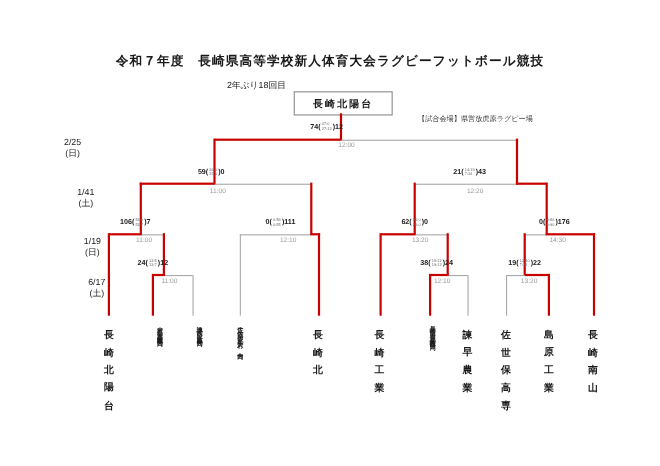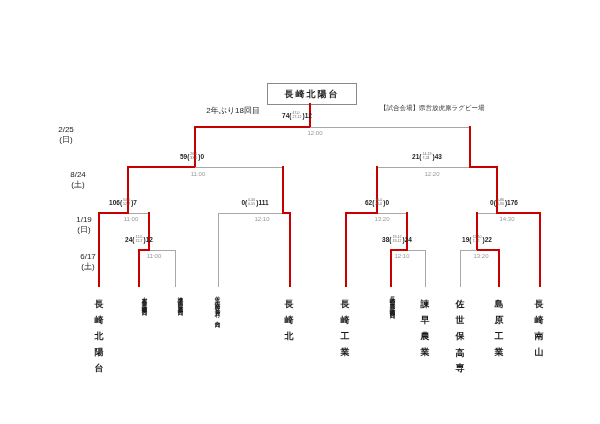--- a/index.html
+++ b/index.html
@@ -1,20 +1,20 @@
 <!DOCTYPE html>
 <html><head>
 <meta charset="utf-8">
 <style>
   html,body{margin:0;padding:0;background:#fff;}
   .stage{position:relative;width:600px;height:424px;background:#fff;overflow:hidden;
          font-family:"Liberation Sans","DejaVu Sans",sans-serif;color:#1a1a1a;}
   .title{position:absolute;left:0;top:48px;width:600px;text-align:center;
          font-size:11.5px;font-weight:bold;letter-spacing:1px;}
-  .champ-note{position:absolute;left:168px;top:105px;width:92px;text-align:right;font-size:8px;}
+  .champ-note{position:absolute;left:168px;top:72px;width:92px;text-align:right;font-size:8px;}
   .champ-box{position:absolute;left:267px;top:83px;width:88px;height:20px;border:1px solid #8a8a8a;
              background:#fff;display:flex;align-items:center;justify-content:center;
              font-size:9px;font-weight:bold;letter-spacing:2px;}
   .venue{position:absolute;left:380px;top:104px;font-size:6.5px;color:#333;}
   .date{position:absolute;width:34px;text-align:center;font-size:8px;line-height:10px;}
   .h,.v{position:absolute;}
   .h.red{height:2px;background:#c80000;}
   .v.red{width:2px;background:#c80000;}
   .h.gray{height:1px;background:#a8a8a8;}
   .v.gray{width:1px;background:#a8a8a8;}
@@ -25,30 +25,31 @@
   .time{position:absolute;transform:translateX(-50%);font-size:6px;color:#999;white-space:nowrap;}
   .team{position:absolute;writing-mode:vertical-rl;text-orientation:upright;white-space:normal;}
   .team.big{font-size:9px;font-weight:bold;letter-spacing:16px;height:135px;width:12px;}
   .team.small{font-size:5.5px;font-weight:bold;letter-spacing:1.5px;height:72px;width:22px;line-height:10px;}
 </style>
 </head>
 <body>
 
 <div class="stage">
 
+  <div class="title">令和７年度　長崎県高等学校新人体育大会ラグビーフットボール競技</div>
   <div class="champ-note">2年ぶり18回目</div>
   <div class="champ-box">長崎北陽台</div>
   <div class="venue">【試合会場】県営放虎原ラグビー場</div>
 
   <div class="date" style="left:49px;top:125px;">
     <div>2/25</div>
     <div>(日)</div>
   </div>
   <div class="date" style="left:61px;top:170px;">
-    <div>8/24</div>
+    <div>1/41</div>
     <div>(土)</div>
   </div>
   <div class="date" style="left:67px;top:215px;">
     <div>1/19</div>
     <div>(日)</div>
   </div>
   <div class="date" style="left:71px;top:252px;">
     <div>6/17</div>
     <div>(土)</div>
   </div>

